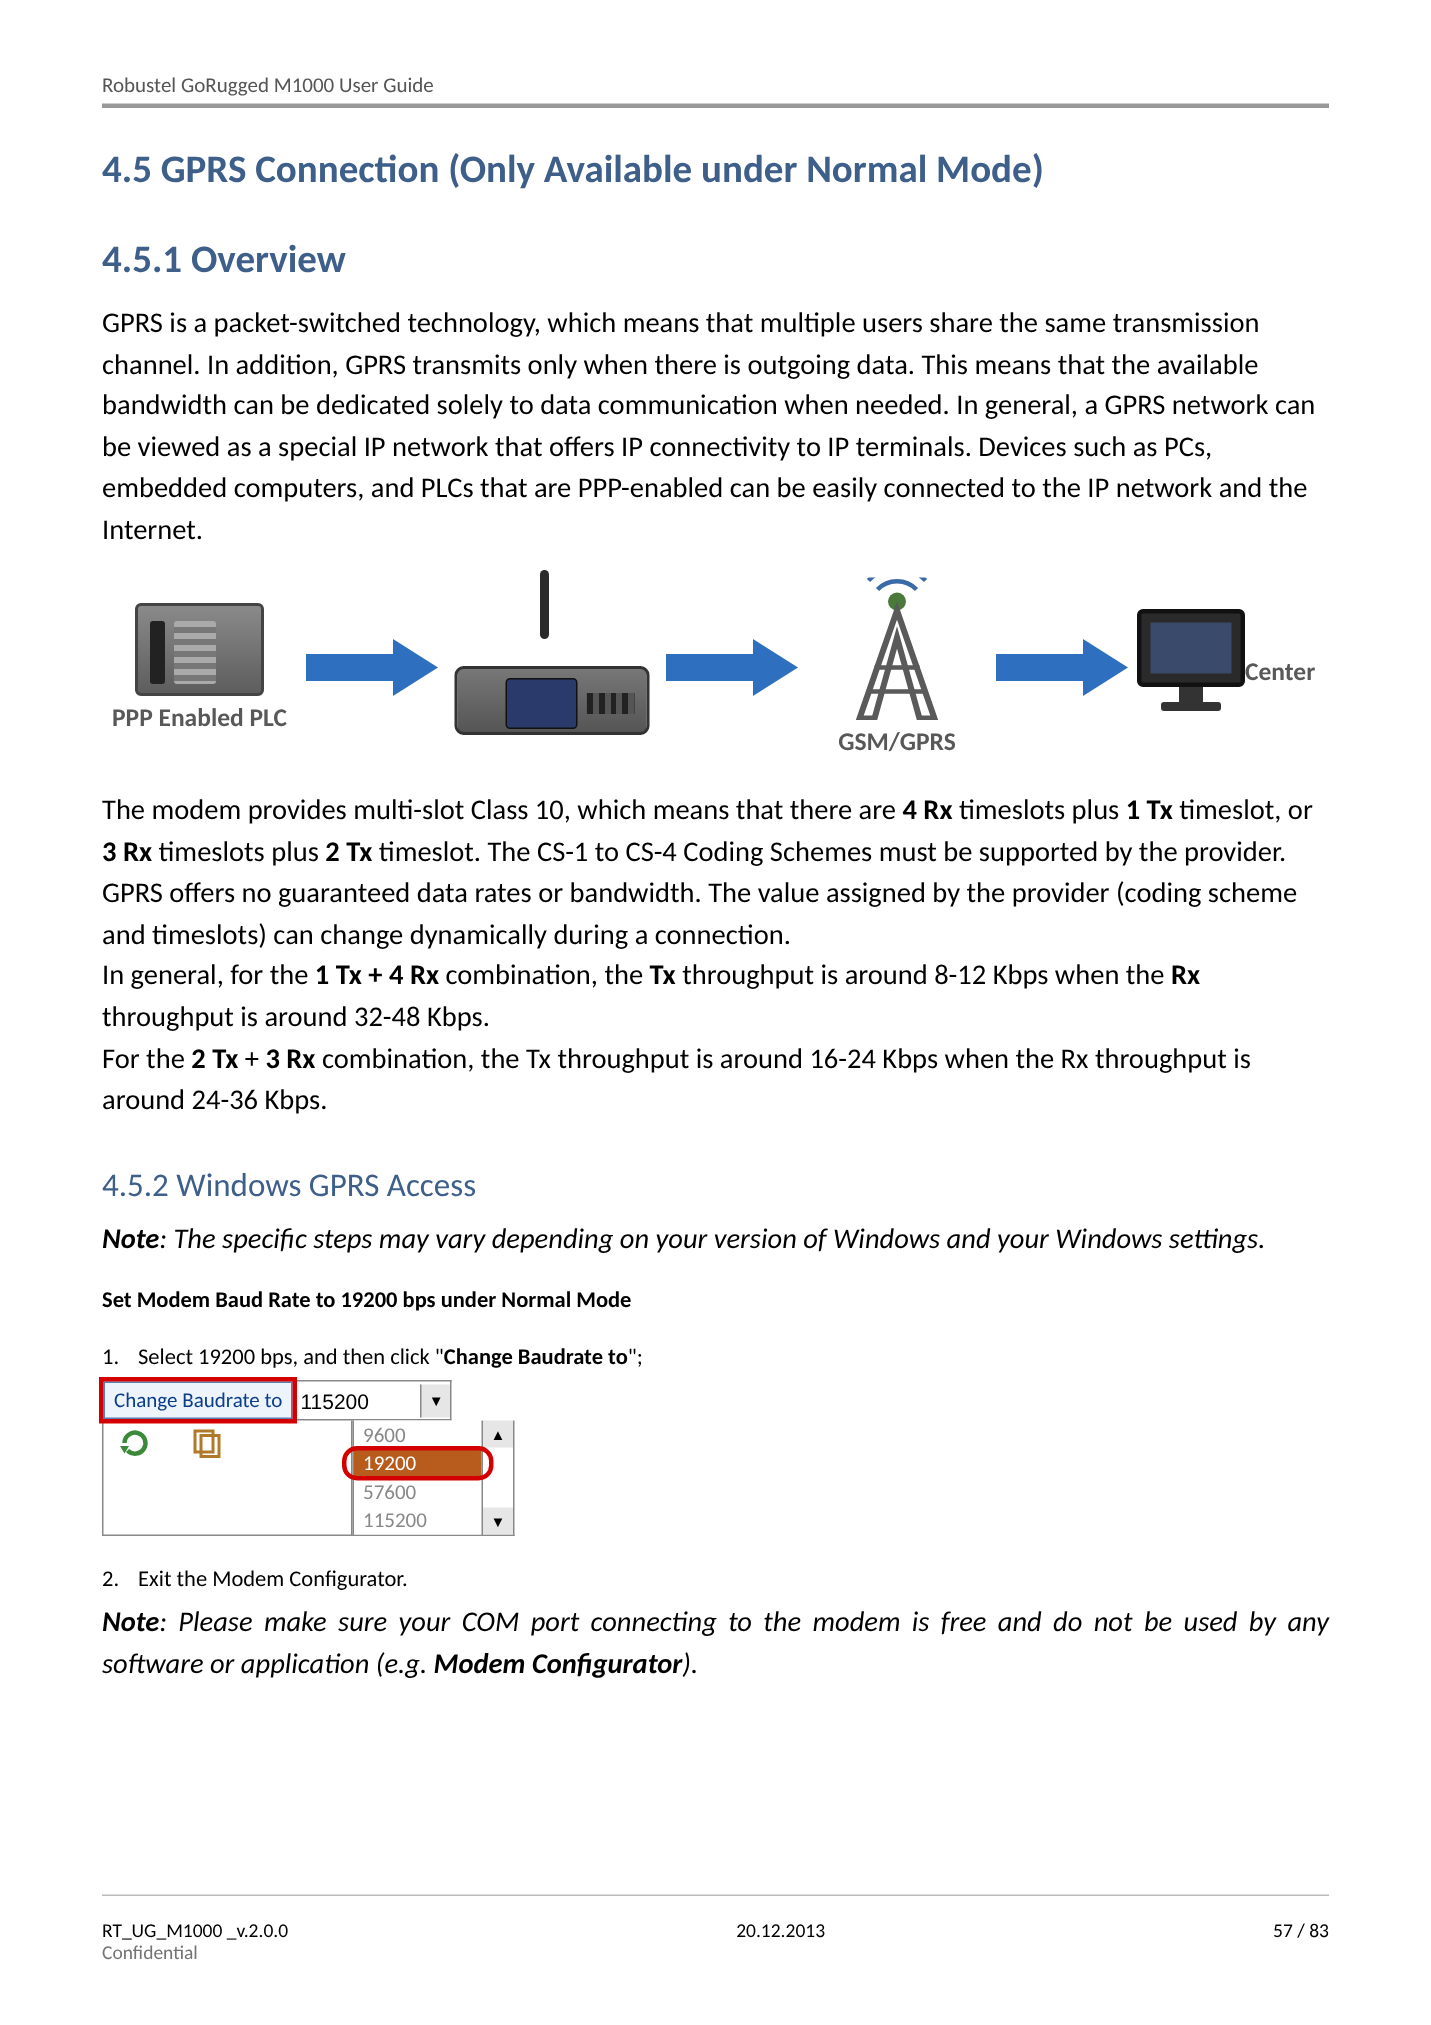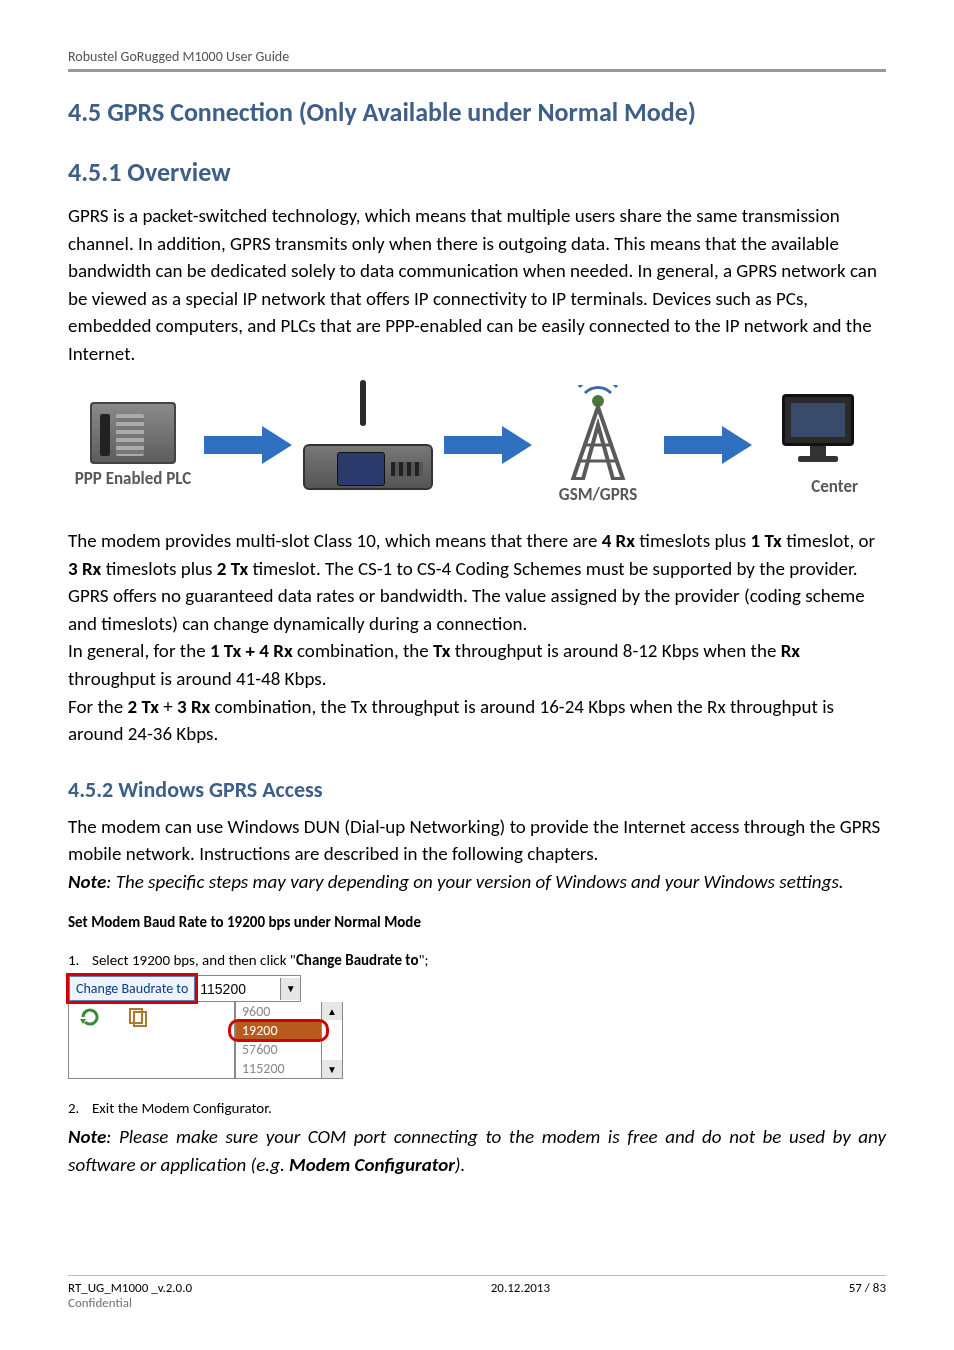--- a/index.html
+++ b/index.html
@@ -2,21 +2,21 @@
 <html><head>
 <meta charset="utf-8">
 <style>
   * { box-sizing: border-box; margin: 0; padding: 0; }
   html, body { width: 954px; font-family: Calibri, Arial, sans-serif; color: #000; background: #fff; }
   .page { width: 954px; height: 1350px; padding: 48px 68px 40px 68px; position: relative; }
   .header-title { font-size: 14px; color: #555; margin-bottom: 4px; }
   .header-rule { border: none; border-top: 3px solid #999; margin-bottom: 24px; }
   .h2 { font-size: 26px; font-weight: bold; color: #3e5f8a; margin-bottom: 28px; }
   .h3 { font-size: 26px; font-weight: bold; color: #3e5f8a; margin-bottom: 14px; }
-  .h4 { font-size: 22px; font-weight: bold; color: #3e5f8a; margin-bottom: 10px; }
+  .h4 { font-size: 22px; font-weight: normal; color: #3e5f8a; margin-bottom: 10px; }
   p { font-size: 19px; line-height: 1.45; margin-bottom: 0; }
   .body-block { margin-bottom: 18px; }
   .bold { font-weight: bold; }
   .italic { font-style: italic; }
   .ital-bold { font-style: italic; font-weight: bold; }
   .diagram { display: flex; align-items: center; gap: 4px; margin: 6px 0 22px 0; }
   .diagram .col { display: flex; flex-direction: column; align-items: center; }
   .diagram-label { font-size: 17px; font-weight: bold; color: #585858; margin-top: 4px; text-align: center;}
   .plc-box { width: 86px; height: 62px; background: linear-gradient(180deg,#8a8a8a,#5d5d5d); border: 2px solid #444; border-radius: 4px; position: relative; }
   .plc-box::before { content:""; position:absolute; left:8px; top:10px; width:10px; height:42px; background:#222; border-radius:2px;}
@@ -24,21 +24,21 @@
   .arrow { width: 92px; height: 46px; display:flex; align-items:center; justify-content:center;}
   .arrow svg { width: 92px; height: 46px; }
   .modem-wrap { position: relative; width: 140px; height: 90px; display:flex; align-items:flex-end; justify-content:center;}
   .antenna { position:absolute; left:62px; top:-20px; width:6px; height:46px; background:#2a2a2a; border-radius:3px;}
   .modem { width:130px; height:46px; background:linear-gradient(180deg,#777,#555); border:2px solid #333; border-radius:6px; position:relative;}
   .modem::before { content:""; position:absolute; left:32px; top:6px; width:46px; height:32px; background:#2a3a6a; border:1px solid #111; border-radius:3px;}
   .modem::after { content:""; position:absolute; right:8px; top:16px; width:32px; height:14px; background:repeating-linear-gradient(90deg,#222 0 4px,#555 4px 8px);}
   .tower-wrap { width: 120px; display:flex; flex-direction:column; align-items:center;}
   .tower { width: 90px; height: 95px; position:relative;}
   .tower svg { width:90px; height:95px; }
-  .pc-wrap { width: 100px; display:flex; flex-direction:column; align-items:flex-end;}
+  .pc-wrap { width: 100px; display:flex; flex-direction:row; align-items:center;}
   .pc { width:80px; height:78px; position:relative;}
   .pc .monitor { width:72px; height:52px; background:#2a2a2a; border:3px solid #111; border-radius:4px; margin:0 auto; position:relative;}
   .pc .monitor::after{content:"";position:absolute;left:6px;top:6px;right:6px;bottom:6px;background:#3a4a6a;}
   .pc .stand { width:16px; height:10px; background:#333; margin:0 auto;}
   .pc .base { width:40px; height:6px; background:#333; margin:0 auto; border-radius:2px;}
   .step-line { font-size: 15px; margin-bottom: 6px; margin-top: 20px;}
   .step-num { display:inline-block; width:24px;}
   .baud-widget { margin: 4px 0 6px 0; }
   .baud-widget table { border-collapse: collapse; }
   .baud-widget td { border:1px solid #888; padding:0; }
@@ -46,21 +46,21 @@
   .baud-btn::before{content:"";position:absolute;left:-4px;right:-4px;top:-4px;bottom:-4px;border:3px solid #d40000;pointer-events:none;}
   .baud-input { width:84px; padding:2px 4px; font-size:14px; border:none; outline:none;}
   .dd-btn { width:20px; height:22px; background:#e6e6e6; border-left:1px solid #888; display:flex; align-items:center; justify-content:center; font-size:10px;}
   .dd-list { border:1px solid #888; border-top:none; width: 108px;}
   .dd-item { font-size:14px; padding:1px 6px; background:#fff; color:#888;}
   .dd-item.sel { background:#b85c1e; color:#fff; position:relative;}
   .dd-item.sel::before{content:"";position:absolute;left:-8px;right:-8px;top:-2px;bottom:-2px;border:3px solid #d40000;border-radius:10px;pointer-events:none;}
   .scroll-btn { width:20px; height:18px; background:#e6e6e6; display:flex;align-items:center;justify-content:center;font-size:10px;}
   .icon-row { display:flex; gap:26px; padding:4px 0 0 10px;}
   .small-icon { width:22px; height:22px; }
-  .footer { position:absolute; left:68px; right:68px; bottom:40px; border-top:1px solid #bbb; padding-top:4px; font-size:13px; display:flex; justify-content:space-between;}
+  .footer { position:absolute; left:68px; right:68px; bottom:40px; border-top:1px solid #bbb; padding-top:16px; font-size:13px; display:flex; justify-content:space-between;}
   .footer .left { display:flex; flex-direction:column;}
   .confidential { color:#737373;}
   .sect-label-bold { font-weight:bold; font-size:15px; margin-bottom:4px;}
 </style>
 </head>
 <body>
 <div class="page">
 
 <div class="header-title">Robustel GoRugged M1000 User Guide</div>
 <hr class="header-rule">
@@ -114,30 +114,29 @@
           <div class="base"></div>
     </div>
     <div class="diagram-label">Center</div>
   </div>
 </div>
 
 <p>
   <span>The modem provides multi-slot Class 10, which means that there are </span><span class="bold">4 Rx</span><span> timeslots plus </span><span class="bold">1 Tx</span><span> timeslot, or </span><span class="bold">3 Rx</span><span> timeslots plus </span><span class="bold">2 Tx</span><span> timeslot. The CS-1 to CS-4 Coding Schemes must be supported by the provider. GPRS offers no guaranteed data rates or bandwidth. The value assigned by the provider (coding scheme and timeslots) can change dynamically during a connection.</span>
 </p>
 <p>
-  <span>In general, for the </span><span class="bold">1 Tx + 4 Rx</span><span> combination, the </span><span class="bold">Tx</span><span> throughput is around 8-12 Kbps when the </span><span class="bold">Rx</span><span> throughput is around 41-48 Kbps.</span>
+  <span>In general, for the </span><span class="bold">1 Tx + 4 Rx</span><span> combination, the </span><span class="bold">Tx</span><span> throughput is around 8-12 Kbps when the </span><span class="bold">Rx</span><span> throughput is around 32-48 Kbps.</span>
 </p>
 <p class="body-block">
   <span>For the </span><span class="bold">2 Tx</span><span> + </span><span class="bold">3 Rx</span><span> combination, the Tx throughput is around 16-24 Kbps when the Rx throughput is around 24-36 Kbps.</span>
 </p>
 
 <div style="height:10px"></div>
 <div class="h4">4.5.2  Windows GPRS Access</div>
 
-<p>The modem can use Windows DUN (Dial-up Networking) to provide the Internet access through the GPRS mobile network. Instructions are described in the following chapters.</p>
 <p class="body-block">
   <span class="ital-bold">Note</span><span class="italic">: The specific steps may vary depending on your version of Windows and your Windows settings.</span>
 </p>
 
 <div class="sect-label-bold">Set Modem Baud Rate to 19200 bps under Normal Mode</div>
 
 <div class="step-line">
   <span class="step-num">1.</span><span>Select 19200 bps, and then click "</span><span class="bold">Change Baudrate to</span><span>";</span>
 </div>
 

